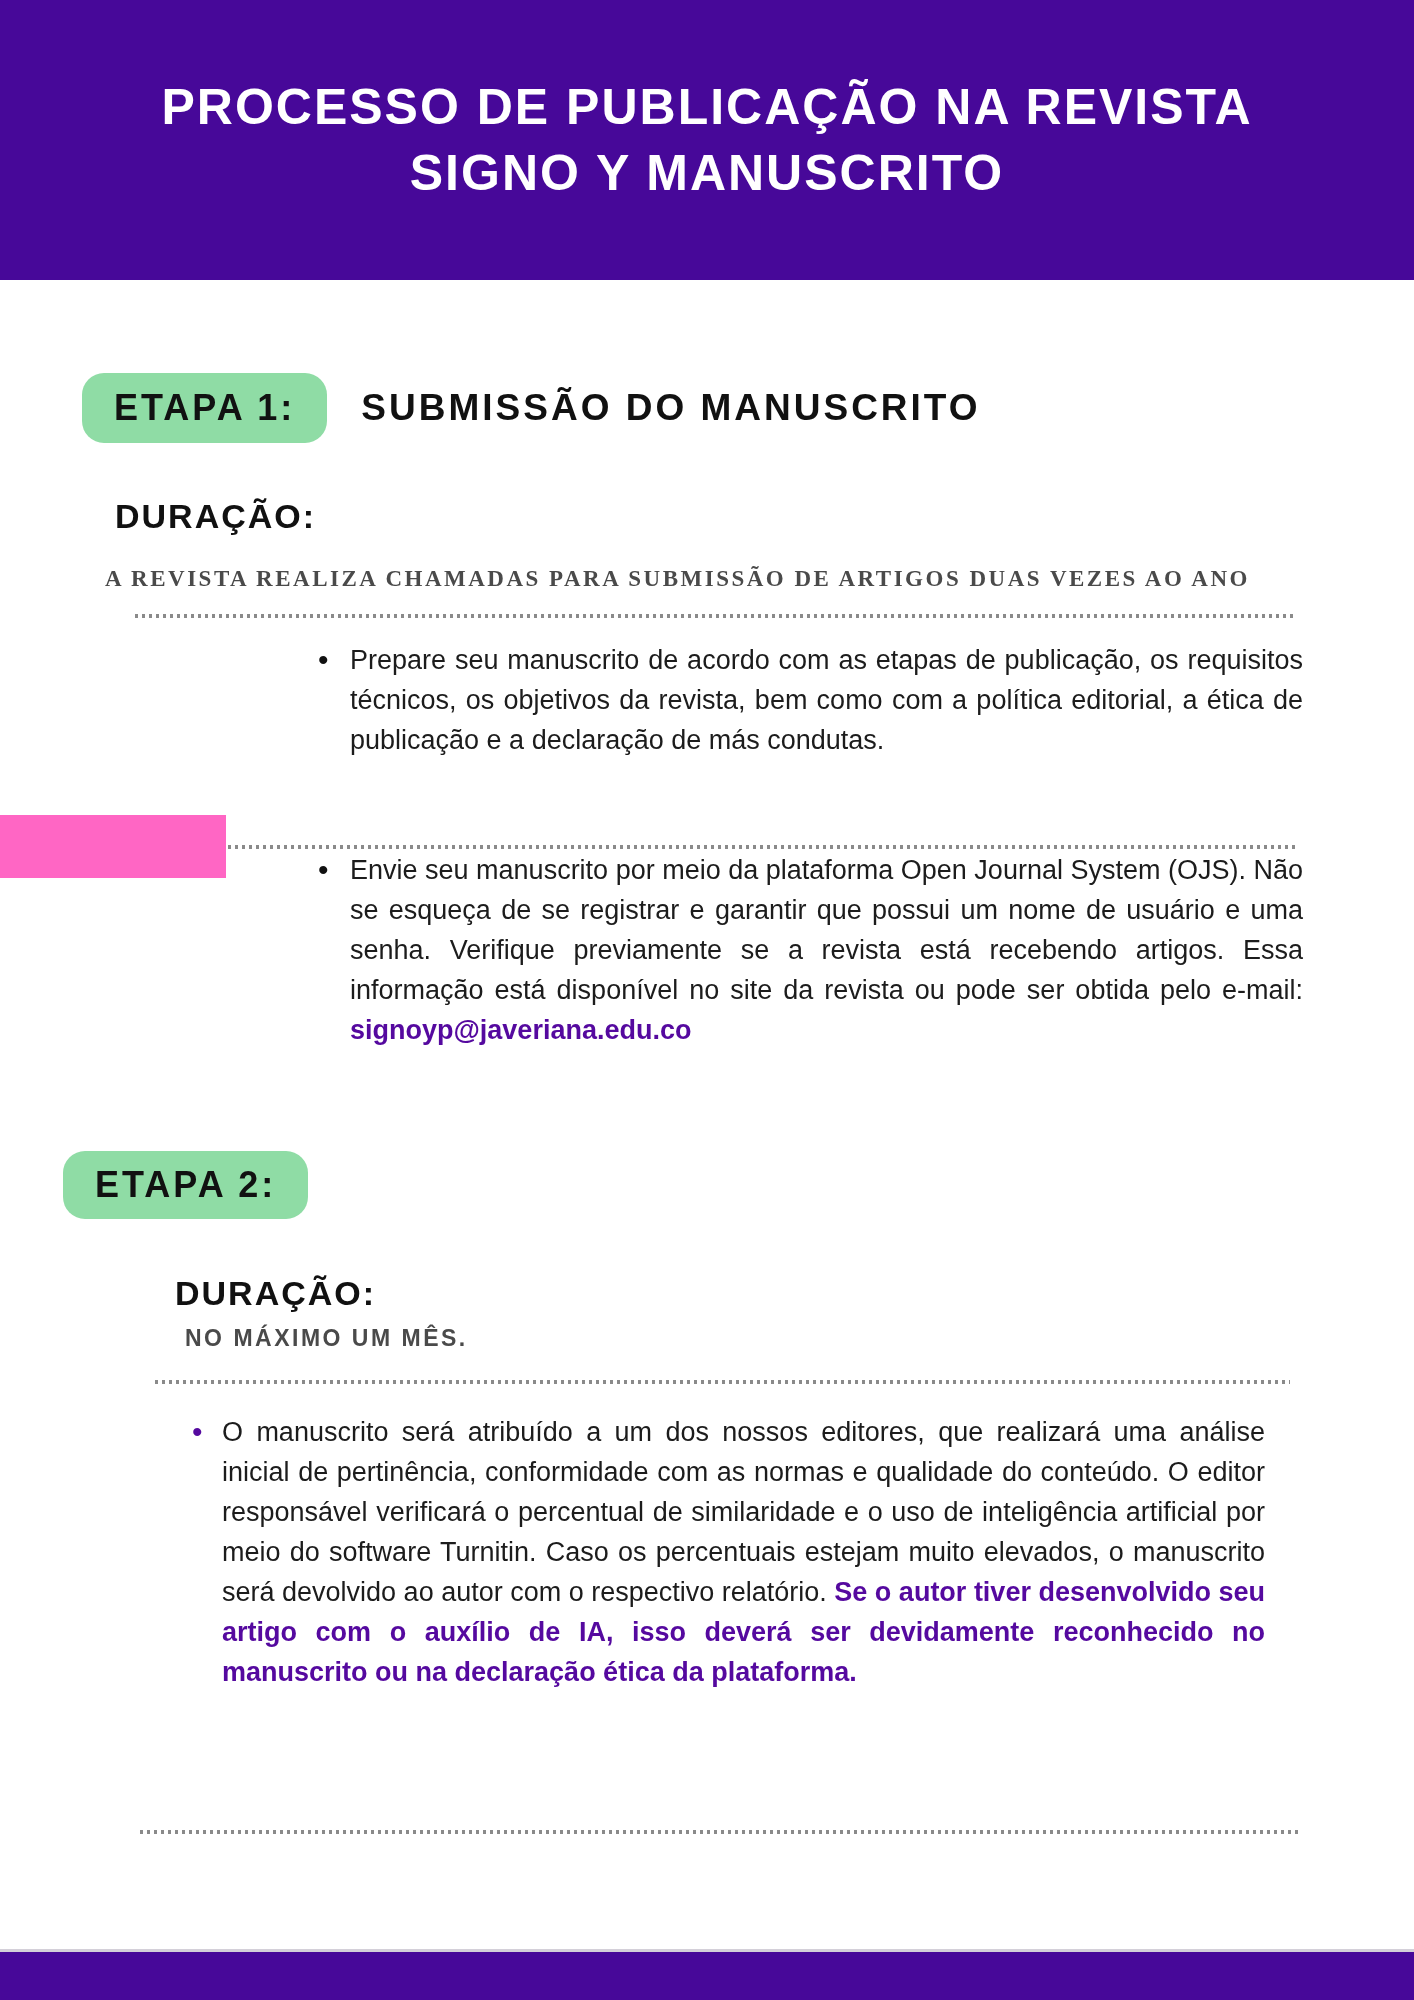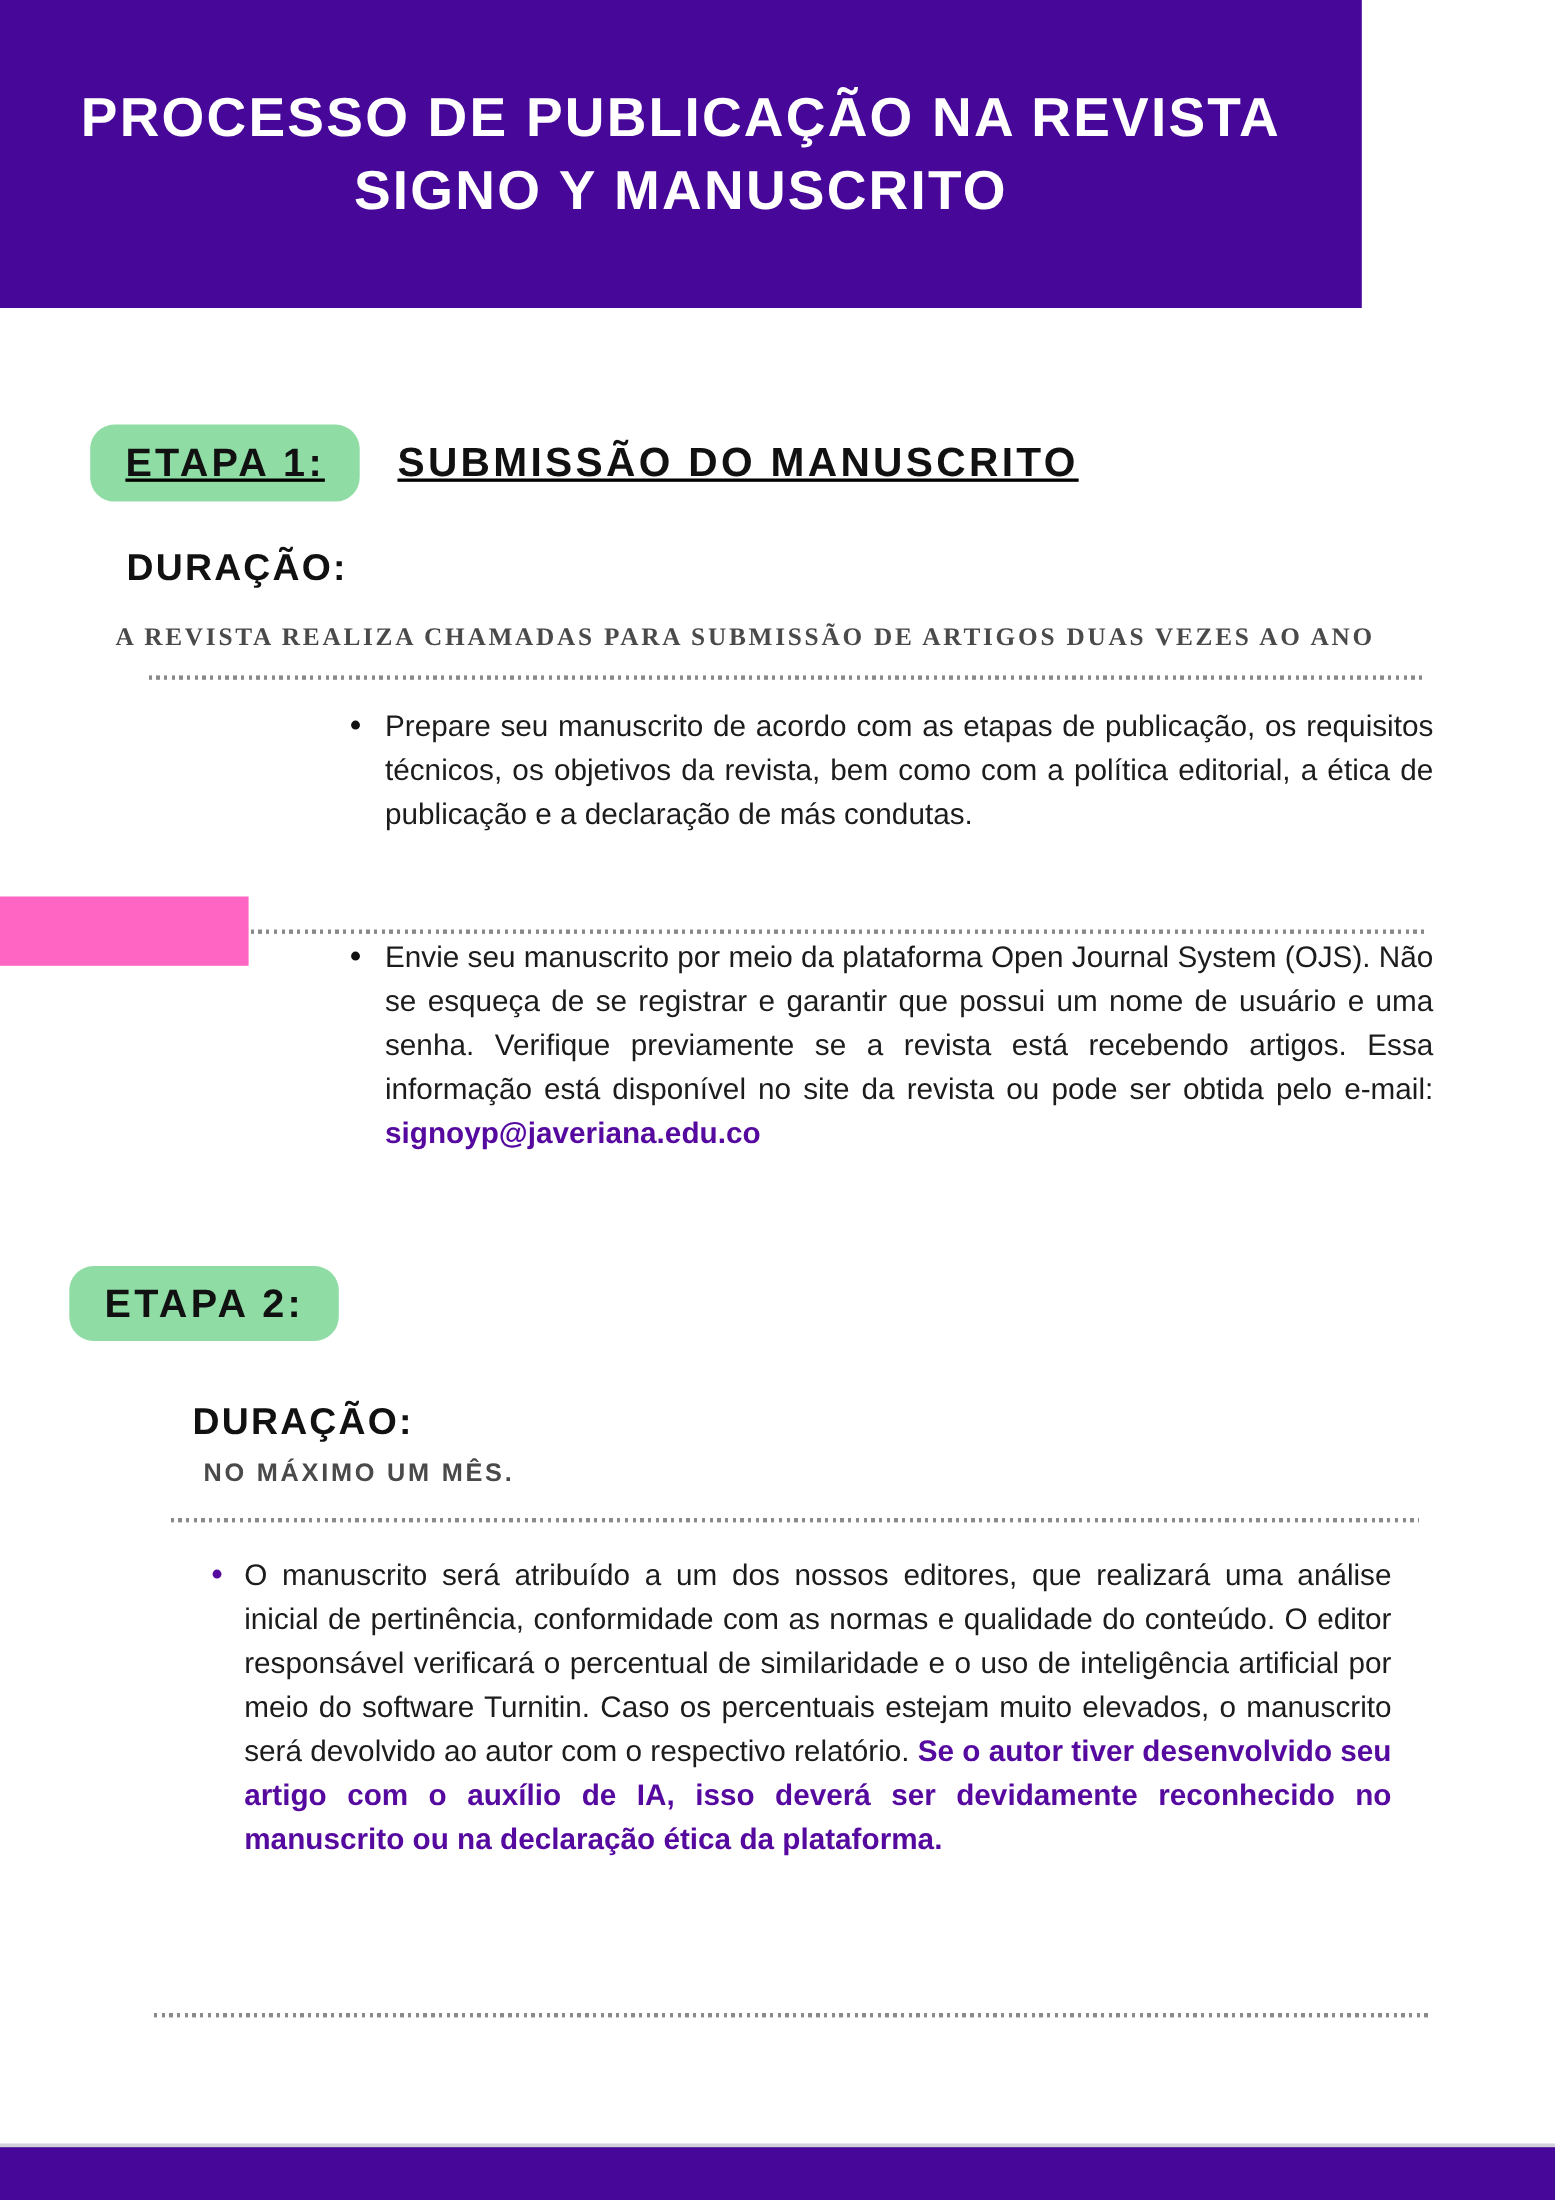--- a/index.html
+++ b/index.html
@@ -11,42 +11,42 @@
     width: 1414px;
     height: 2000px;
     background: #ffffff;
     overflow: hidden;
   }
 
   
   .banner-top {
     position: absolute;
     top: 0; left: 0;
-    width: 1238px; height: 280px;
+    width: 1414px; height: 280px;
     background: #470899;
     display: flex;
     align-items: center;
     justify-content: center;
   }
   .banner-top h1 {
     color: #ffffff;
     font-size: 50px;
     font-weight: bold;
     letter-spacing: 2px;
     line-height: 66px;
     text-align: center;
   }
 
   
   .step-row {
     position: absolute;
     display: flex;
     align-items: center;
   }
-  .step-row-1 { top: 386px; left: 82px; height: 70px; text-decoration: underline; }
+  .step-row-1 { top: 373px; left: 82px; height: 70px; }
   .step-row-2 { top: 1151px; left: 63px; height: 68px; justify-content: space-between; }
   .badge {
     display: inline-flex;
     align-items: center;
     height: 100%;
     padding: 0 32px;
     background: #8FDCA5;
     border-radius: 22px;
     font-size: 36px;
     font-weight: bold;

